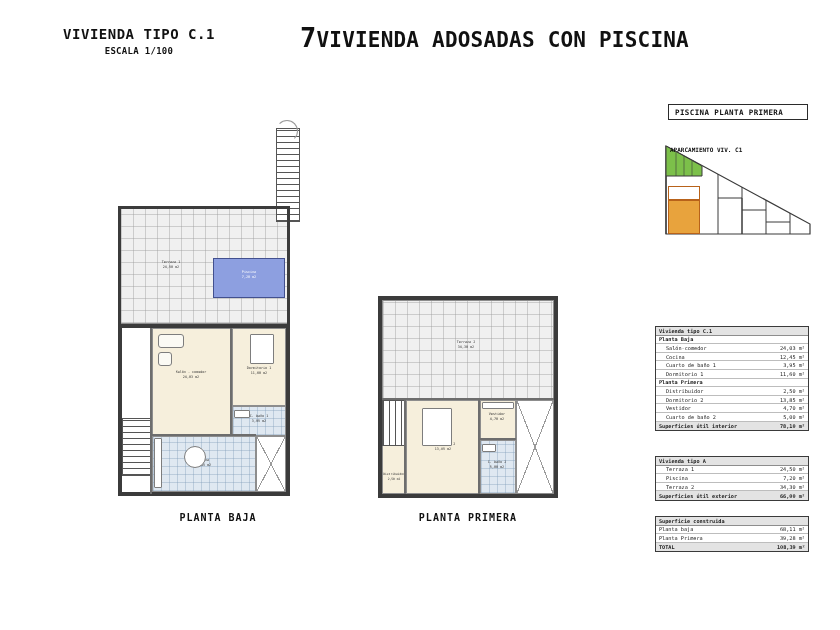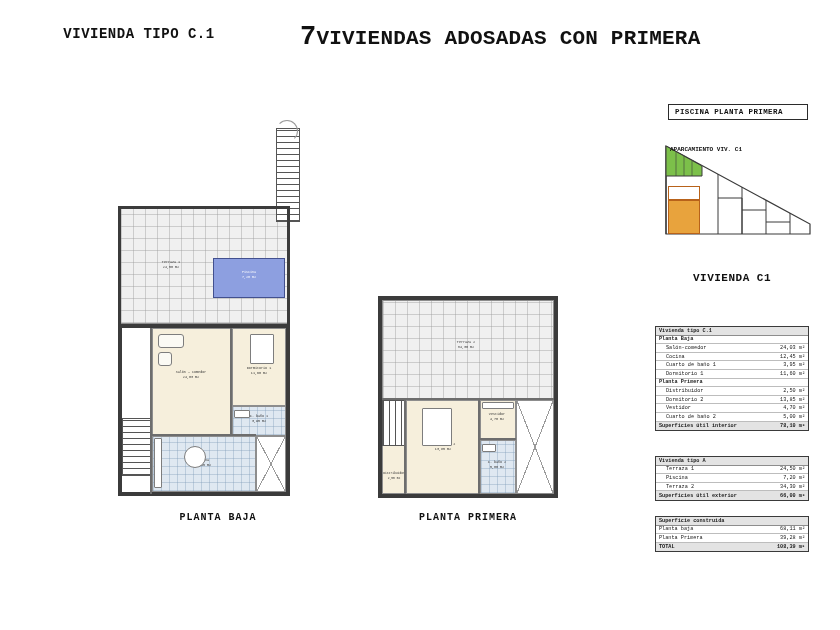--- a/index.html
+++ b/index.html
@@ -12,21 +12,20 @@
     background: #ffffff;
     font-family: "DejaVu Sans Mono", monospace;
     overflow: hidden;
     position: relative;
   }
   .page {
     position: absolute;
     left: 0; top: 0;
     width: 840px;
     height: 630px;
-    font-family: Liberation Mono, monospace;
   }
 
   
   .hdr-left {
     position: absolute;
     left: 24px; top: 26px;
     width: 230px;
     text-align: center;
   }
   .hdr-left .t1 {
@@ -219,24 +218,25 @@
     box-sizing: border-box;
   }
 </style>
 </head>
 <body>
 
 <div class="page">
 
   <div class="hdr-left">
     <div class="t1">VIVIENDA TIPO C.1</div>
+    <div class="t2">ESCALA 1/100</div>
   </div>
 
   <div class="hdr-title">
-    <span class="big">7</span><span>VIVIENDAS ADOSADAS CON PRIMERA</span>
+    <span class="big">7</span><span>VIVIENDA ADOSADAS CON PISCINA</span>
   </div>
 
   <div class="plan" style="left:118px; top:118px; width:200px; height:382px;">
 
     <div class="room terrace" style="left:2px; top:90px; width:168px; height:116px;"></div>
     <div class="rlabel" style="left:30px; top:142px; white-space:pre;">Terraza 1
 24,50 m2</div>
 
     <div class="room pool" style="left:95px; top:140px; width:72px; height:40px;"></div>
     <div class="rlabel" style="left:108px; top:152px; color:#fff; white-space:pre;">Piscina
@@ -351,21 +351,20 @@
       <line x1="18" y1="10" x2="18" y2="30" stroke="#3a3a3a" stroke-width="0.6"></line>
       <line x1="26" y1="15" x2="26" y2="30" stroke="#3a3a3a" stroke-width="0.6"></line>
     </svg>
 
     <div class="sch-shape" style="left:8px; top:62px; width:32px; height:34px; background:#e8a33d; border:1.4px solid #b8621a;"></div>
     <div class="sch-shape" style="left:8px; top:48px; width:32px; height:14px; background:#ffffff; border:1.4px solid #b8621a;"></div>
   </div>
 
   <div class="scheme-label" style="left:670px; top:146px;">APARCAMIENTO VIV. C1</div>
 
-  <div class="viv-c1" style="left:632px; top:272px; width:200px; text-align:center;">VIVIENDA C1</div>
 
   <div class="tbl" style="left:655px; top:326px; width:154px;">
     <div class="trow head">
       <span class="lbl">Vivienda tipo C.1</span>
         <span class="val"></span>
     </div>
     <div class="trow sect">
       <span class="lbl">Planta Baja</span>
         <span class="val"></span>
     </div>

